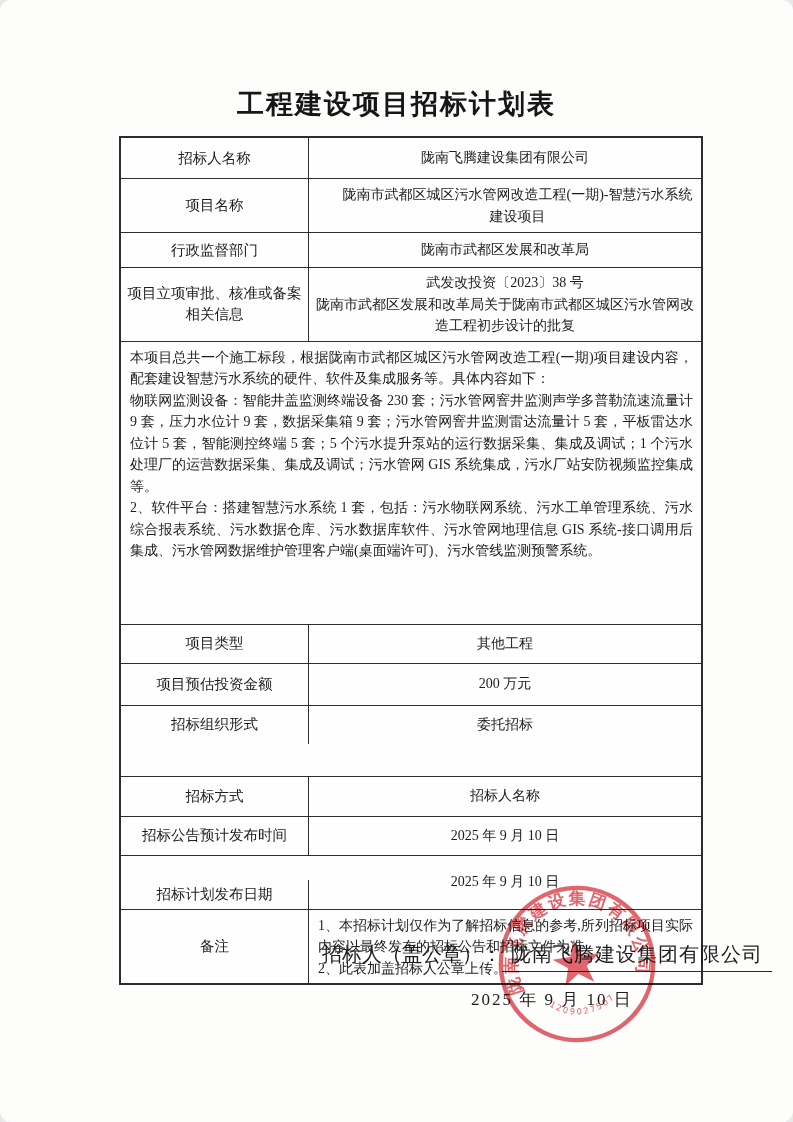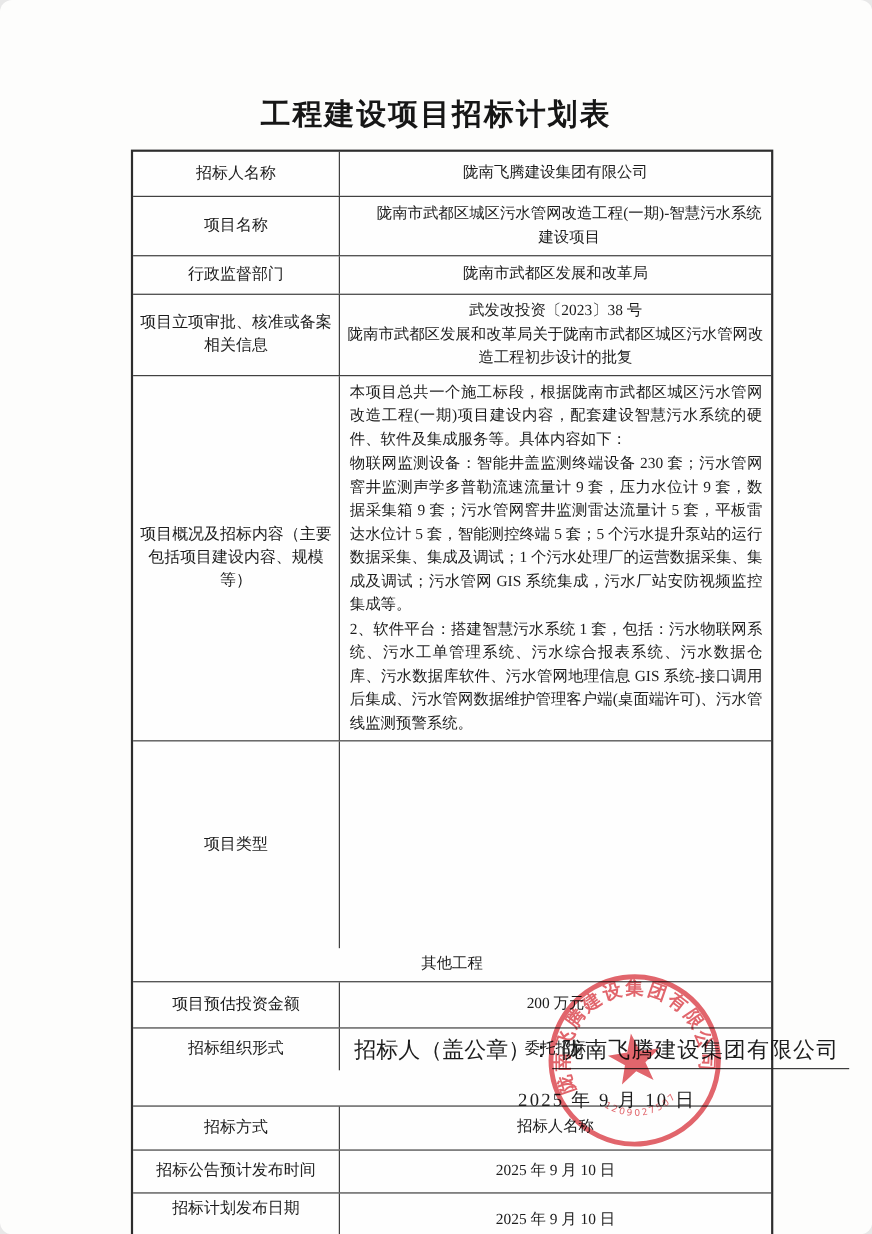--- a/index.html
+++ b/index.html
@@ -54,28 +54,28 @@
     align-items:flex-start;justify-content:flex-start;
     text-align:justify;
     padding:5px 8px 4px 9px;
   }
   
   .t-row:nth-child(1){min-height:40px;}
   .t-row:nth-child(2){min-height:53px;gap:25px;}
   .t-row:nth-child(3){min-height:34px;}
   .t-row:nth-child(4){min-height:66px;}
   .t-row:nth-child(5){min-height:282px;}
-  .t-row:nth-child(6){min-height:38px;flex-direction:column;}
+  .t-row:nth-child(6){min-height:38px;}
   .t-row:nth-child(7){min-height:41px;}
   .t-row:nth-child(8){min-height:38px;}
   .t-row:nth-child(9){min-height:39px;margin-top:32px;}
   .t-row:nth-child(10){min-height:38px;}
   .t-row:nth-child(11){min-height:50px;}
   .t-row:nth-child(12){min-height:61px;}
-  .t-row:nth-child(11) .t-label{align-items:flex-start;padding-top:4px;}
+  .t-row:nth-child(11) .t-label{align-items:flex-start;padding-top:4px;margin-top:24px;}
 
   .sig-line{
     position:absolute;left:322px;top:941px;
     font-size:20px;white-space:nowrap;text-align:center;
   }
   .sig-company{
     display:inline-block;
     border-bottom:1.8px solid #2a2a2a;
     padding:0 9px 3px 9px;
     letter-spacing:1px;
@@ -125,21 +125,20 @@
 
     <div class="t-row">
       <div class="t-label">项目立项审批、核准或备案相关信息</div>
       <div class="t-value">
           <div class="para">武发改投资〔2023〕38 号</div>
           <div class="para">陇南市武都区发展和改革局关于陇南市武都区城区污水管网改造工程初步设计的批复</div>
         </div>
     </div>
 
     <div class="t-row">
-      <div class="t-label">项目概况及招标内容（主要包括项目建设内容、规模等）</div>
       <div class="t-value left">
           <div class="para">本项目总共一个施工标段，根据陇南市武都区城区污水管网改造工程(一期)项目建设内容，配套建设智慧污水系统的硬件、软件及集成服务等。具体内容如下：</div>
           <div class="para">物联网监测设备：智能井盖监测终端设备 230 套；污水管网窨井监测声学多普勒流速流量计 9 套，压力水位计 9 套，数据采集箱 9 套；污水管网窨井监测雷达流量计 5 套，平板雷达水位计 5 套，智能测控终端 5 套；5 个污水提升泵站的运行数据采集、集成及调试；1 个污水处理厂的运营数据采集、集成及调试；污水管网 GIS 系统集成，污水厂站安防视频监控集成等。</div>
           <div class="para">2、软件平台：搭建智慧污水系统 1 套，包括：污水物联网系统、污水工单管理系统、污水综合报表系统、污水数据仓库、污水数据库软件、污水管网地理信息 GIS 系统-接口调用后集成、污水管网数据维护管理客户端(桌面端许可)、污水管线监测预警系统。</div>
         </div>
     </div>
 
     <div class="t-row">
       <div class="t-label">项目类型</div>
       <div class="t-value">其他工程</div>

